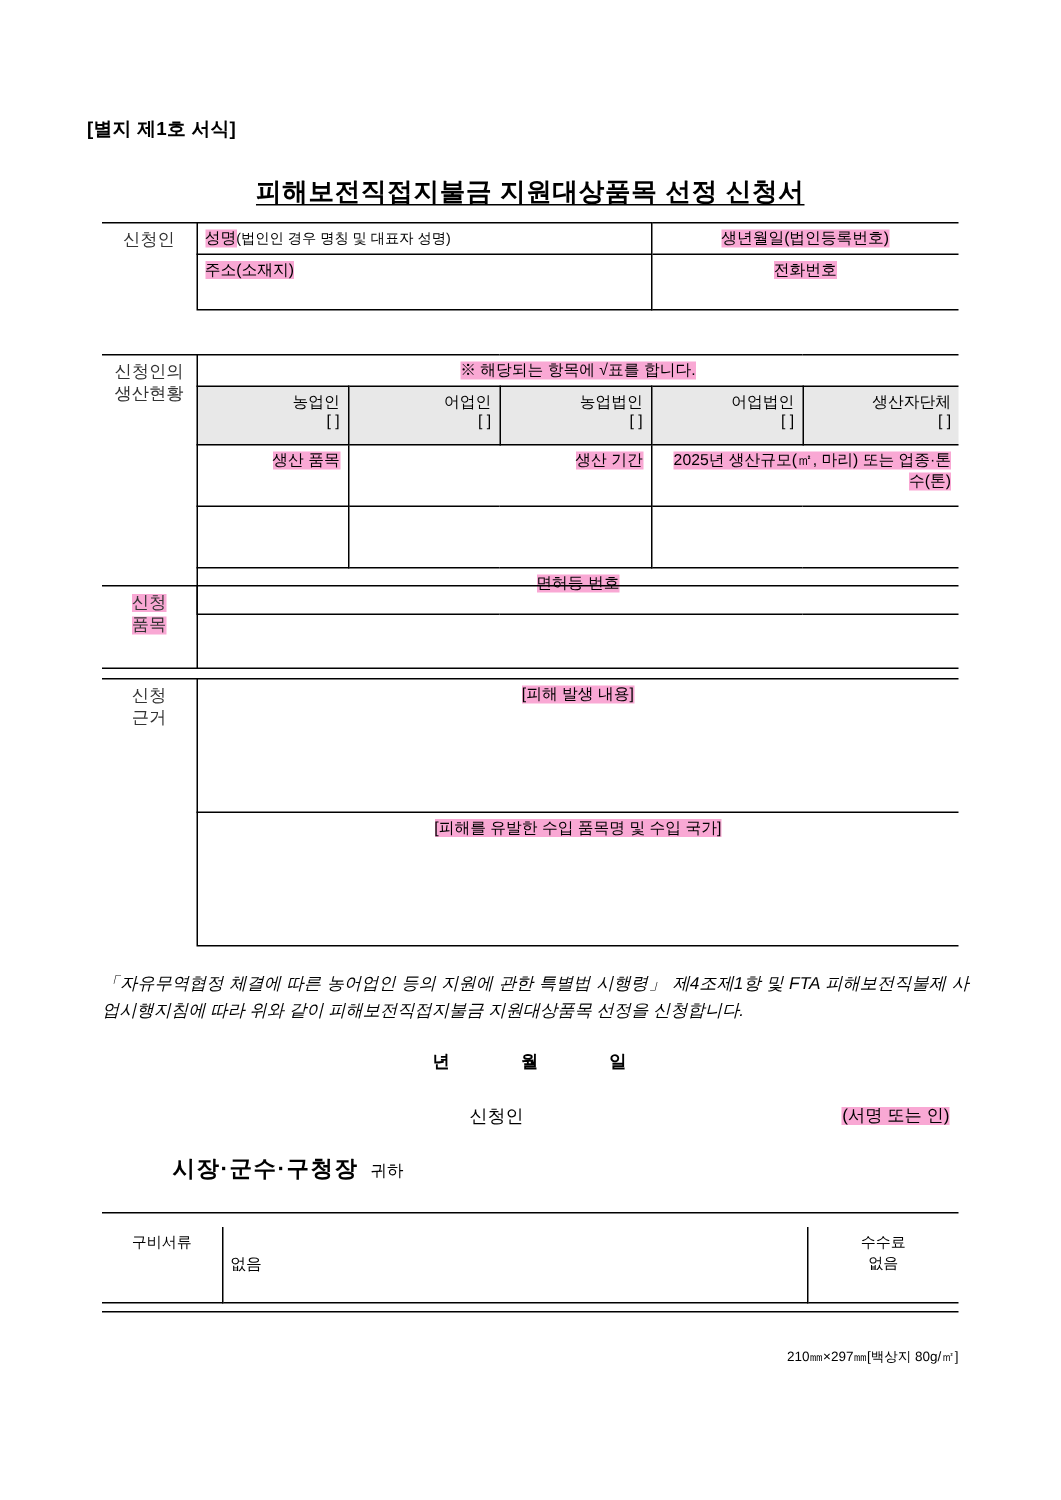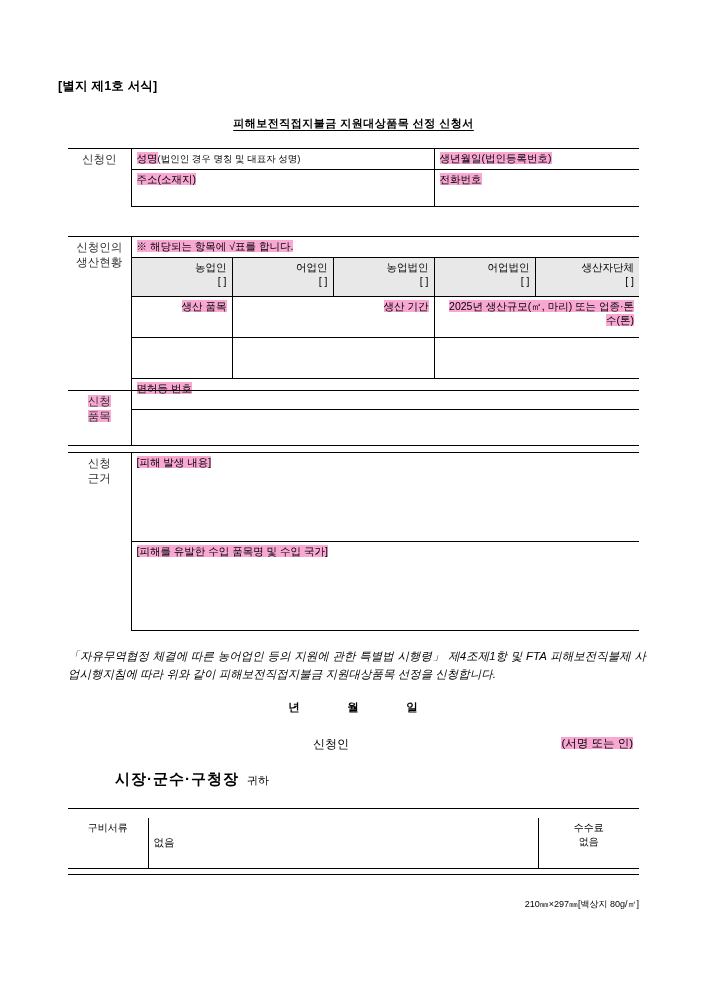--- a/index.html
+++ b/index.html
@@ -28,21 +28,21 @@
     font-size: 12.5px;
     font-weight: bold;
     letter-spacing: 0.2px;
   }
   .doc-title {
     position: absolute;
     left: 0;
     top: 116px;
     width: 707px;
     text-align: center;
-    font-size: 11px;
+    font-size: 17px;
     font-weight: bold;
     letter-spacing: 0.5px;
   }
   .doc-title u {
     text-decoration: underline;
     text-underline-offset: 3px;
   }
   .hl {
     background: #f9a8d4;
   }
@@ -67,21 +67,21 @@
     padding: 3px 5px;
   }
   td.lbl {
     text-align: center;
     vertical-align: middle;
     font-size: 11.5px;
     color: #333;
     padding: 3px 2px;
   }
   .no-left { border-left: none !important; }
-  .no-right { border-right: none !important; }
+  .no-right { border-right: none !important; text-align: center; }
   .no-top { border-top: none !important; }
   .no-bottom { border-bottom: none !important; }
 
   .topline { border-top: 1.6px solid #000 !important; }
   .botline { border-bottom: 1.6px solid #000 !important; }
 
   .cc { text-align: right; vertical-align: middle; }
   .shade { background: #e8e8e8; }
 
   .note-text {

